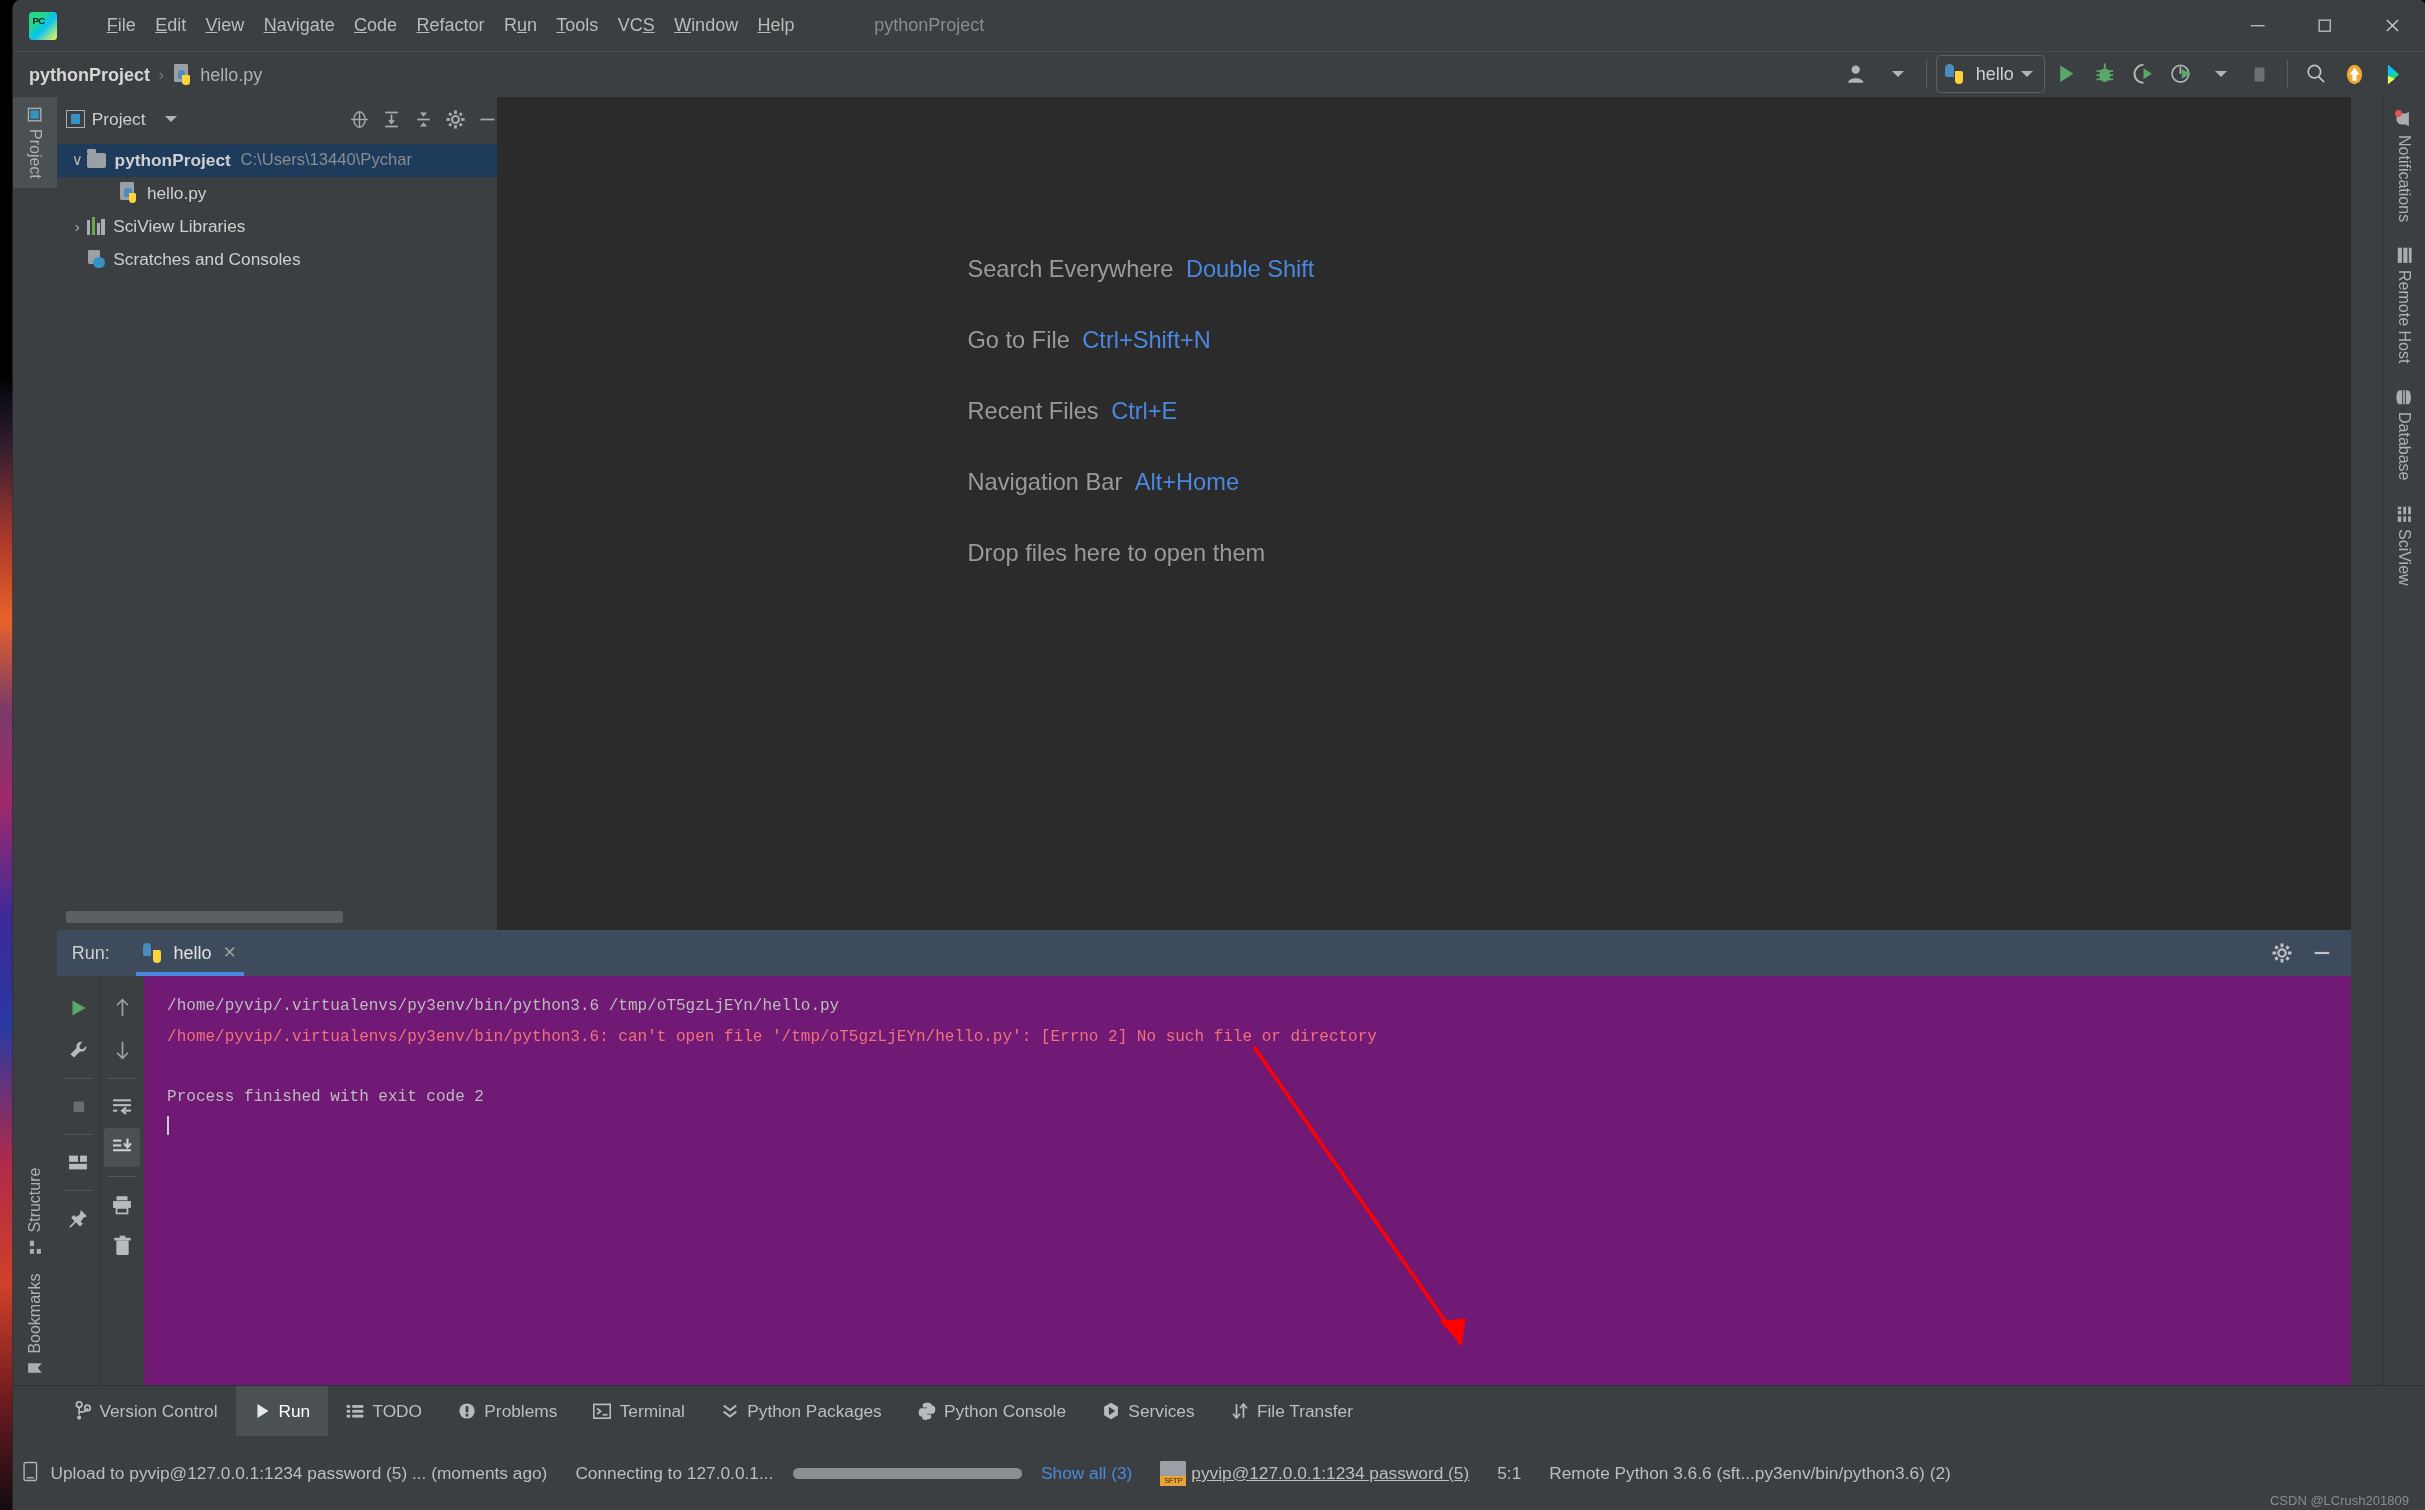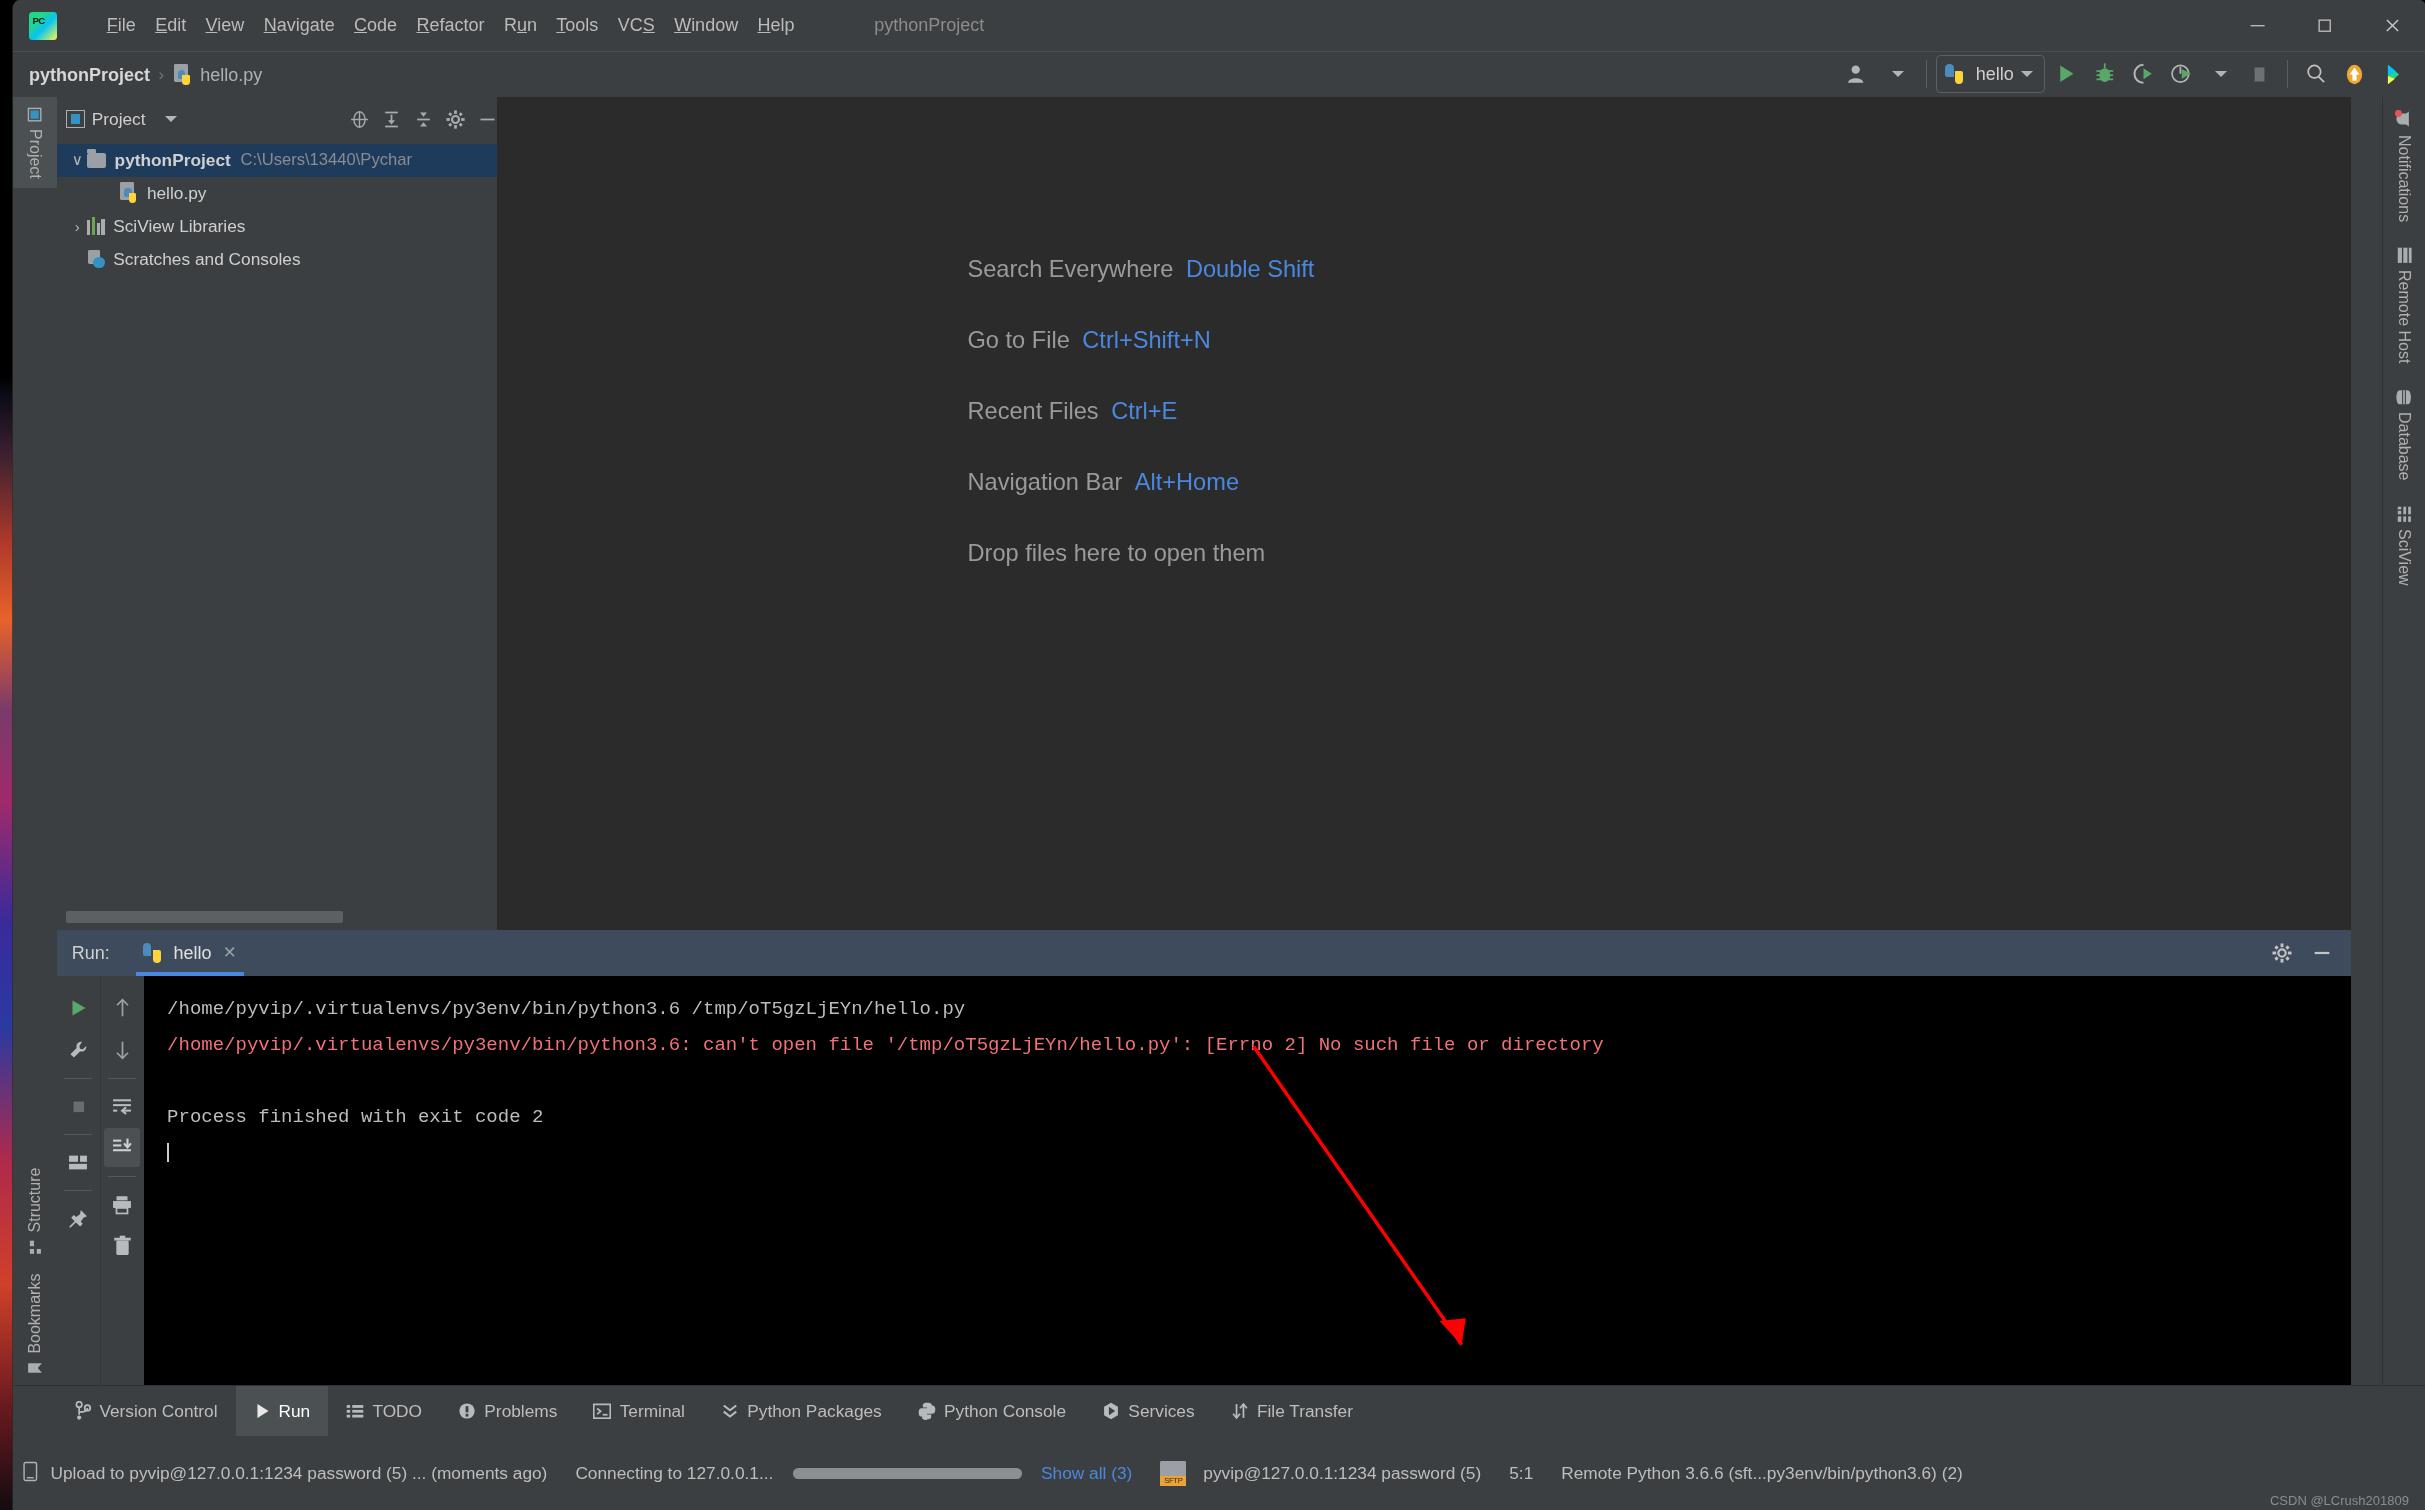--- a/index.html
+++ b/index.html
@@ -229,22 +229,22 @@
   #run-body { position:absolute; left:0; right:0; top:46px; bottom:0; display:flex; }
   .run-gutter {
     width:43px; background:#3c3f41; display:flex; flex-direction:column;
     align-items:center; padding-top:12.5px; gap:2.8px;
   }
   .run-gutter.second { border-left:0.7px solid #333536; }
   .g-icon{width:36px;height:39px;display:flex;align-items:center;justify-content:center;color:#b4b4b4;}
   .g-icon.act{background:#4c5052;border-radius:3.5px;}
   .g-div{width:28px;height:0.7px;background:#55585a;margin:5.5px 0;}
   #console {
-    flex:1; background:#000000; padding: 15.2px 0 0 23.6px;
-    font-family: "Liberation Mono", monospace; font-size: 19px; line-height: 1.9;
+    flex:1; background:#701a75; padding: 15.2px 0 0 23.6px;
+    font-family: "Liberation Mono", monospace; font-size: 16px; line-height: 1.9;
     color:#bcbcbc; white-space:pre; overflow:hidden;
   }
   .console-err { color:#f07178; }
   .console-cursor {
     display:inline-block; width:2.1px; height:19.4px; background:#cccccc;
     vertical-align:-3.5px;
   }
   
   #tw-bar {
     position:absolute; left:0; right:0; bottom:75px; height:50px;
@@ -809,21 +809,21 @@
     </span>
     <span>Upload to pyvip@127.0.0.1:1234 password (5) ... (moments ago)</span>
     <span class="sb-gap"></span>
     <span>Connecting to 127.0.0.1...</span>
     <div id="progress-track">
       <div id="progress-fill" style="width: 100%;"></div>
     </div>
     <span id="show-all">Show all (3)</span>
     <span class="sb-gap"></span>
     <span class="sftp-icon"></span>
-    <span style="margin-left:17px;">pyvip@127.0.0.1:1234 password (5)</span>
+    <span style="margin-left:5px;text-decoration:underline;">pyvip@127.0.0.1:1234 password (5)</span>
     <span class="sb-gap"></span>
     <span>5:1</span>
     <span class="sb-gap"></span>
     <span>Remote Python 3.6.6 (sft...py3env/bin/python3.6) (2)</span>
     <span id="watermark">CSDN @LCrush201809</span>
   </div>
 
 
   <svg id="red-arrow" viewBox="0 0 3500 2180" width="2426" height="1511">
     <line x1="1790" y1="1510" x2="2090" y2="1940" stroke="#ff0000" stroke-width="5"></line>

